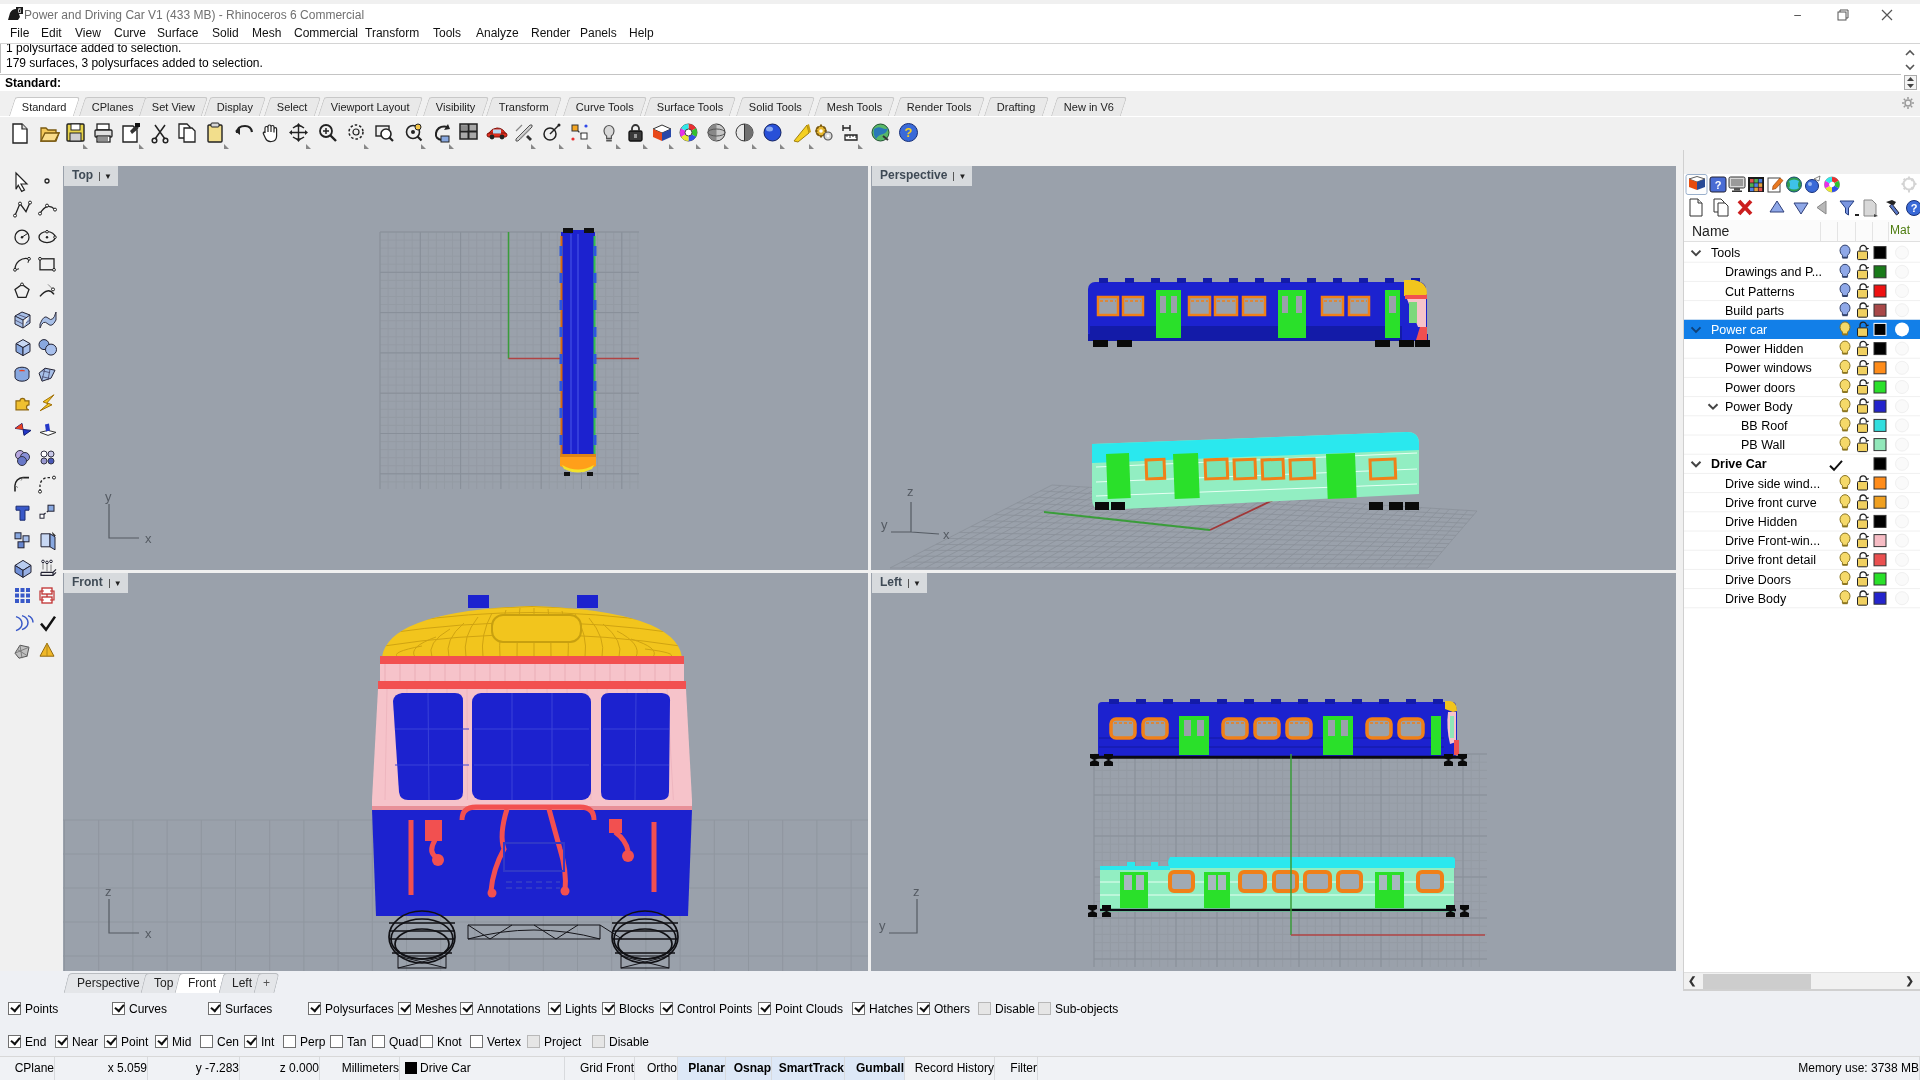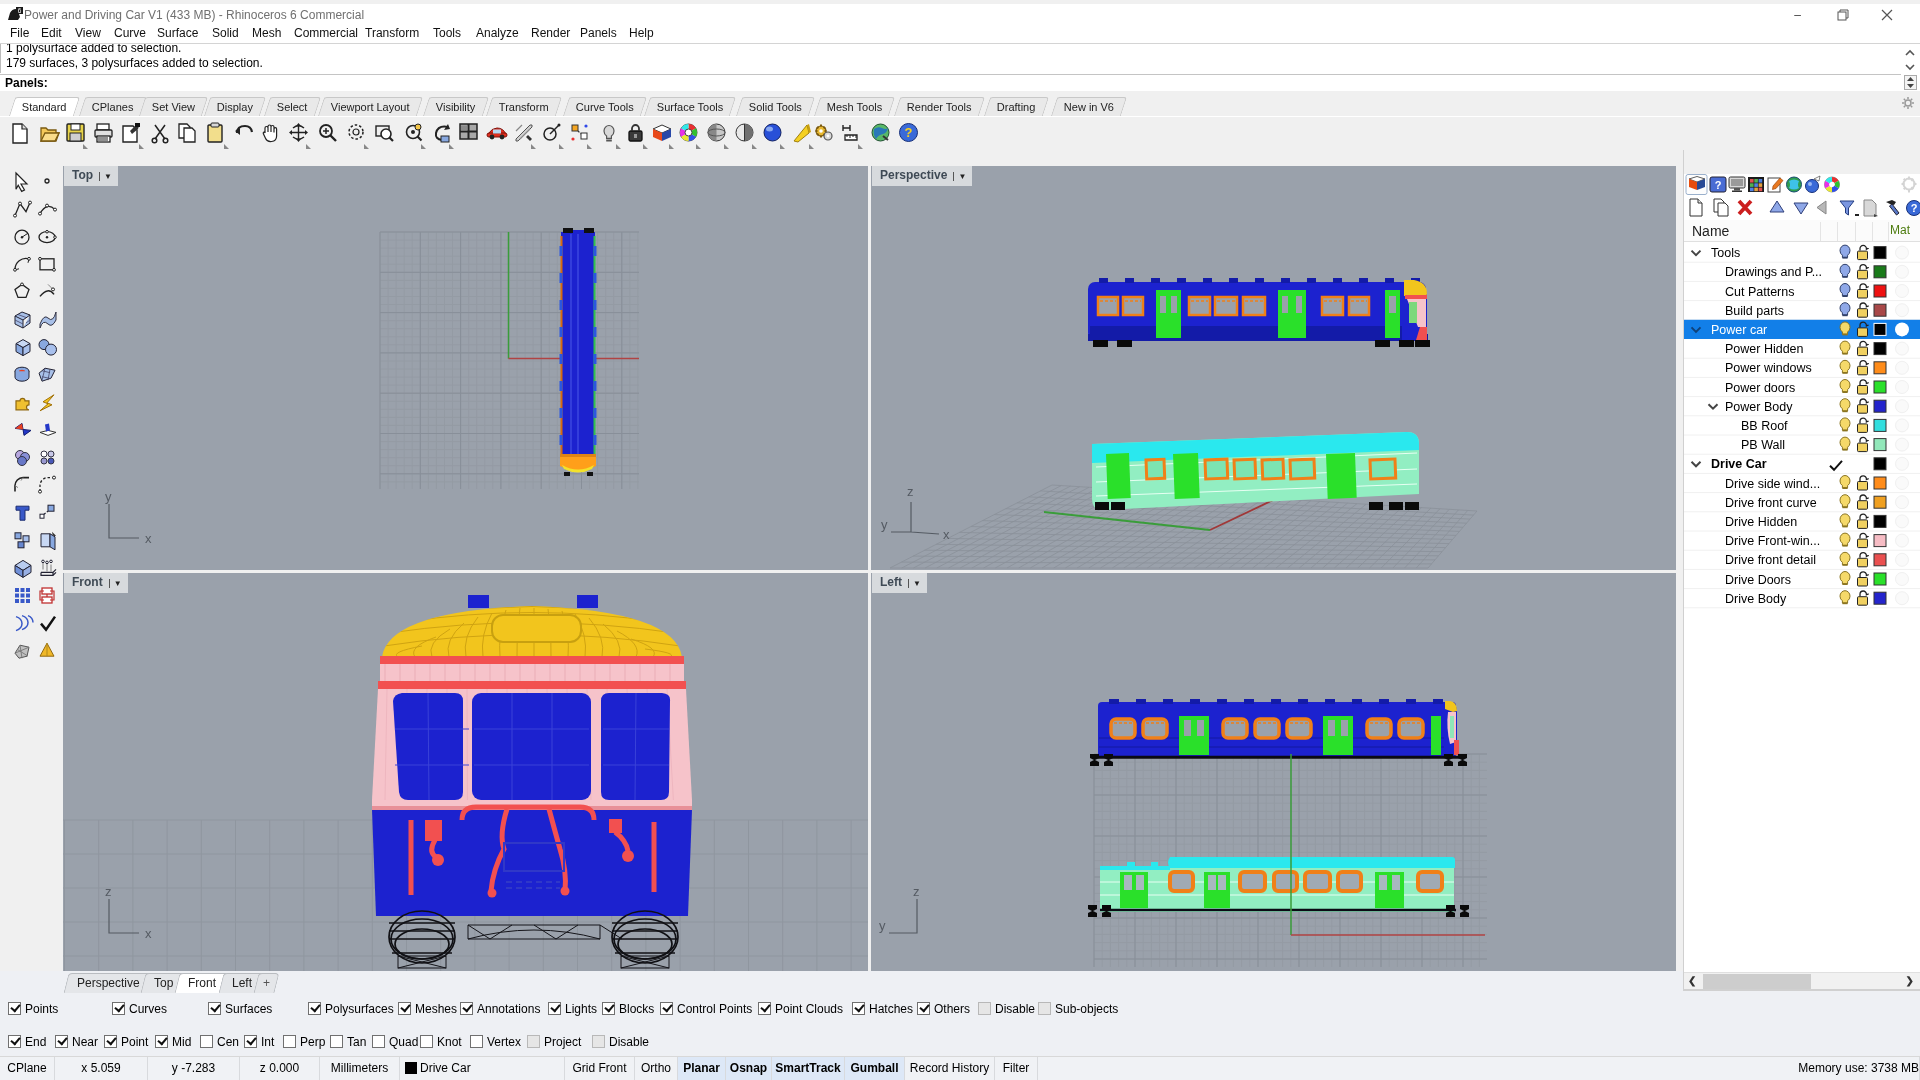--- a/index.html
+++ b/index.html
@@ -49,21 +49,21 @@
 #vtabs { position:absolute; left:0px; top:2px; height:21px; width:1920px; }
 .vtab { position:absolute; top:0px; height:20px; background:#e4e6e9; border:1px solid #b9bcc0; border-bottom:none; border-radius:4px 4px 0 0; font-size:12px; color:#222; padding:2px 10px 0 10px; transform:skewX(-14deg);}
 .vtab > i { display:block; transform:skewX(14deg); font-style:normal;}
 .vtab.on { background:#ffffff; }
 .ckrow { position:absolute; left:0; width:1920px; font-size:12px; color:#000; }
 .ck { position:absolute; top:0; }
 .box { display:inline-block; width:13px; height:13px; border:1px solid #707070; background:#fff; vertical-align:-2px; margin-right:4px; position:relative;}
 .box.c::after { content:""; position:absolute; left:2px; top:1px; width:7px; height:4px; border-left:2px solid #111; border-bottom:2px solid #111; transform:rotate(-50deg); }
 .box.g { border-color:#b8b8b8; background:#e6e6e6; }
 #statusbar { position:absolute; left:0; top:85px; width:1920px; height:24px; background:#f0f2f5; border-top:1px solid #d8d8d8; font-size:12px; color:#000; }
-.sbc { position:absolute; top:0; height:24px; line-height:23px; text-align:center; border-right:1px solid #d8dadd; }
+.sbc { position:absolute; top:0; height:24px; line-height:23px; text-align:right; border-right:1px solid #d8dadd; }
 .sbc.hl { background:#dde8f7; font-weight:bold; }
 </style>
 </head>
 <body>
 <div id="app">
 
   <div id="titlebar" class="abs">
     <svg style="position:absolute;left:7px;top:3px" width="16" height="16" viewBox="0 0 16 16">
         <path d="M1 13 L3 6 Q5 2 9 2 L13 3 L14 6 L12 7 L13 10 L11 13 Z" fill="#1a1a1a"></path>
         <rect x="9" y="0" width="7" height="7" fill="#1a1a1a"></rect>
@@ -96,21 +96,21 @@
       <span style="left:580px">Panels</span>
       <span style="left:629px">Help</span>
   </div>
 
   <div id="cmd" class="abs">
     <div id="cmdhist">
       <div style="position:absolute;left:5px;top:-3px">1 polysurface added to selection.</div>
       <div style="position:absolute;left:5px;top:12px">179 surfaces, 3 polysurfaces added to selection.</div>
     </div>
     <div id="cmdline">
-        <b style="position:absolute;left:5px;top:1px">Panels:</b>
+        <b style="position:absolute;left:5px;top:1px">Standard:</b>
       </div>
     <svg id="cmdscroll" style="position:absolute;right:3px;top:3px" width="14" height="26">
         <path d="M3 8 l4 -4 4 4" fill="none" stroke="#555" stroke-width="1.6"></path>
         <path d="M3 18 l4 4 4 -4" fill="none" stroke="#555" stroke-width="1.6"></path>
       </svg>
     <div id="cmdspin"><svg width="11" height="13">
           <path d="M2 5 l3.5 -4 3.5 4 Z" fill="#444"></path>
           <path d="M2 8 l3.5 4 3.5 -4 Z" fill="#444"></path>
         </svg></div>
   </div>

